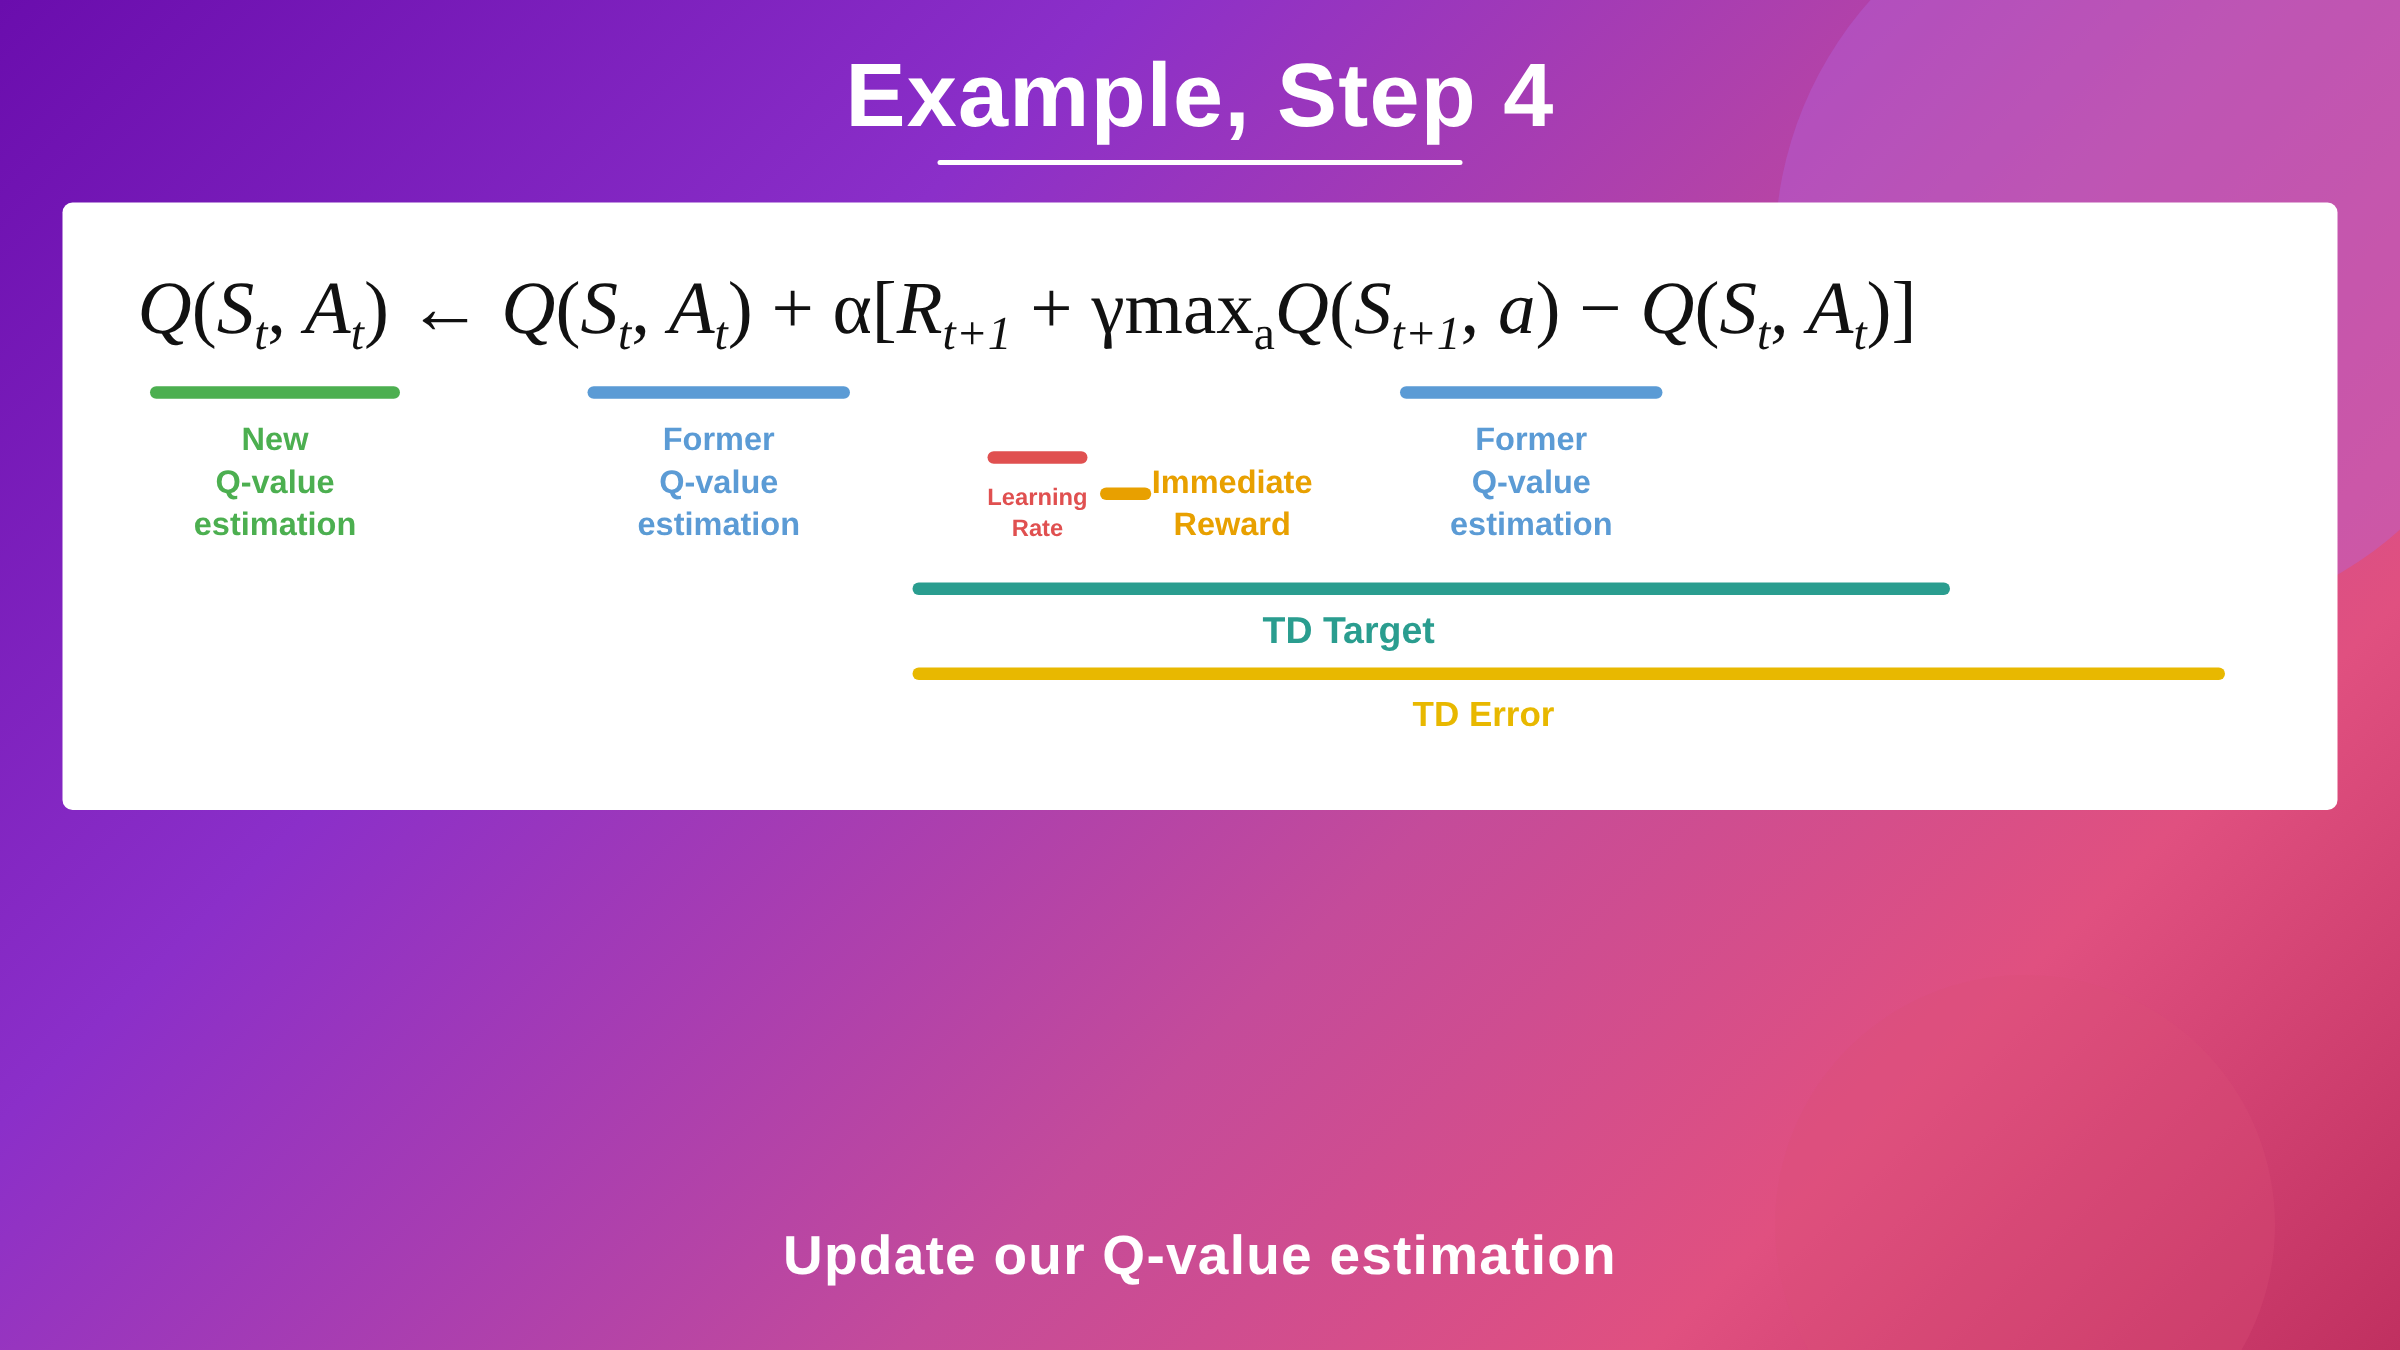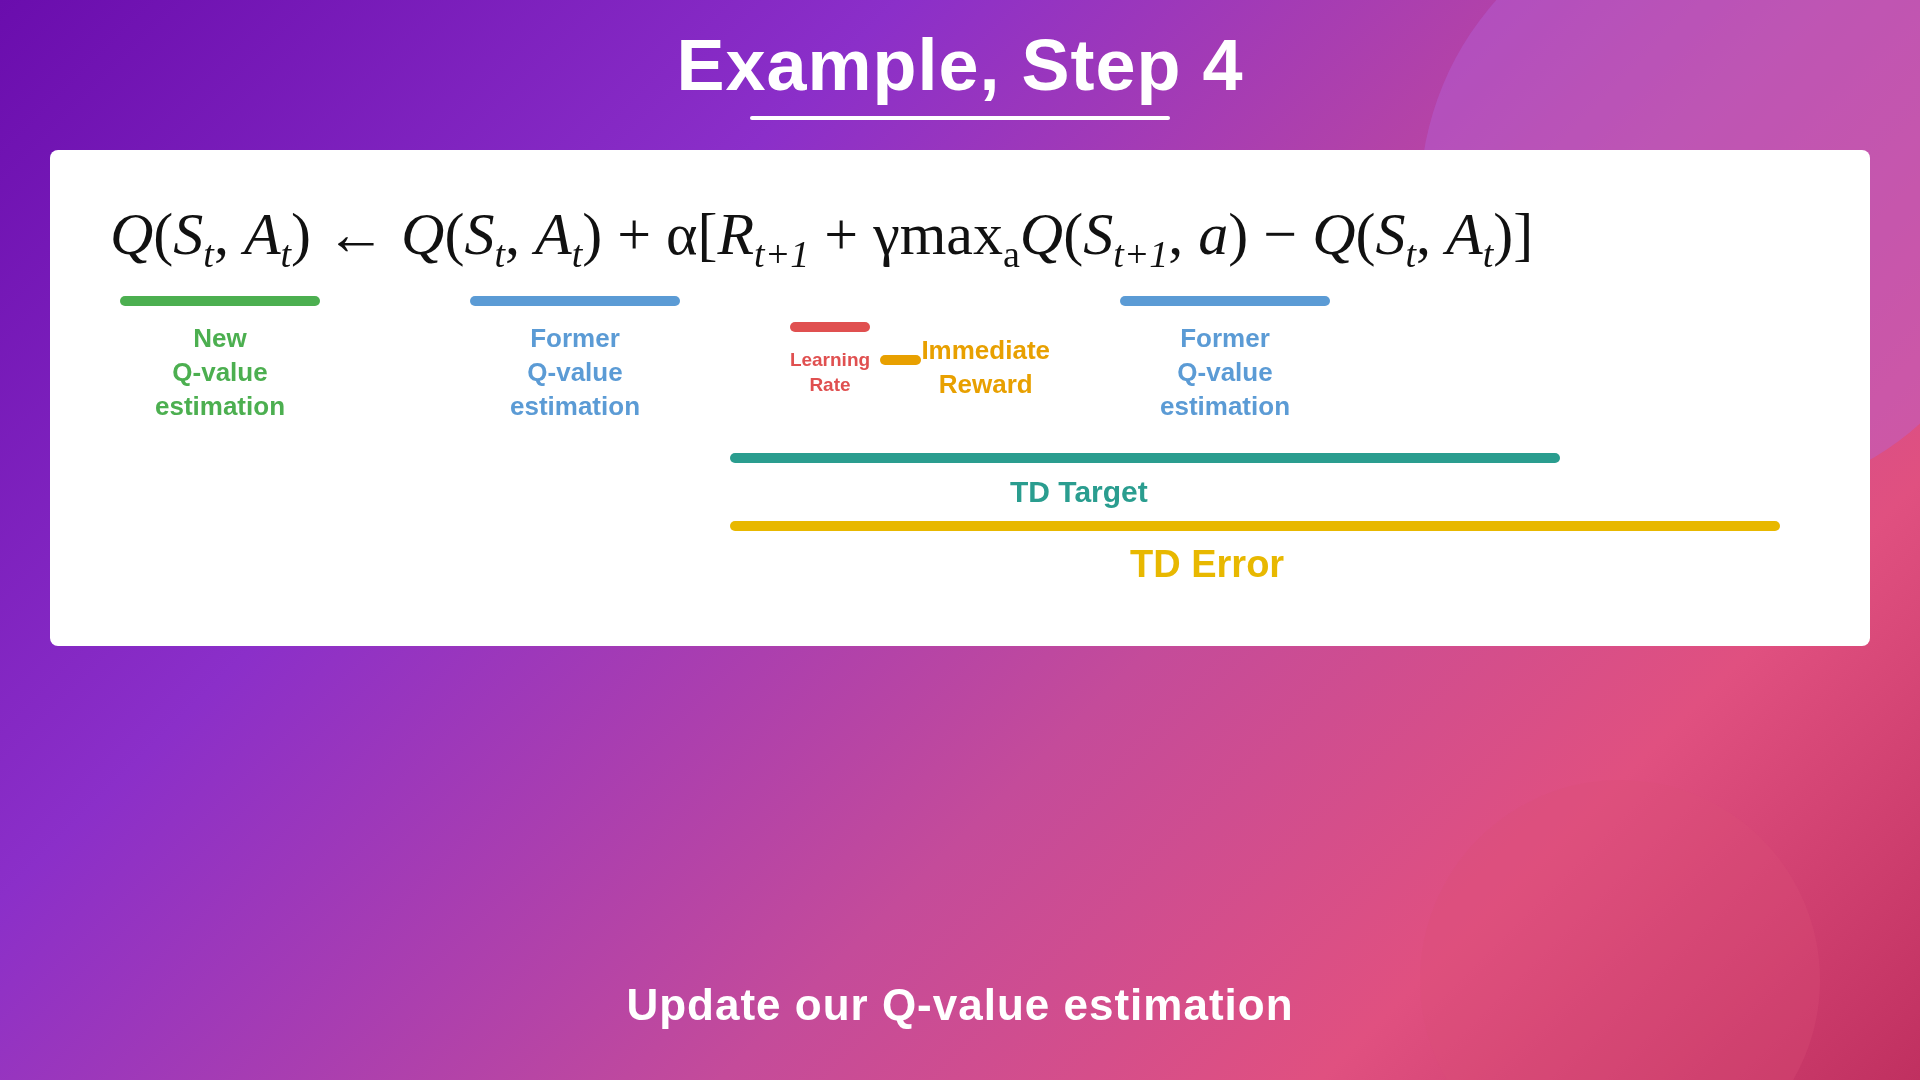--- a/index.html
+++ b/index.html
@@ -38,21 +38,21 @@
       pointer-events: none;
     }
 
     .slide-container {
       width: 1920px;
       height: 1080px;
       display: flex;
       flex-direction: column;
       align-items: center;
       justify-content: flex-start;
-      padding-top: 24px;
+      padding-top: 36px;
       position: relative;
     }
 
     .title-section {
       text-align: center;
       margin-bottom: 30px;
     }
 
     .title {
       font-size: 72px;
@@ -120,21 +120,21 @@
   </div>
 
   <div class="content-box">
 
     <div class="equation-area">
       <div class="eq-text">
         
         <i>Q</i>(<i>S<sub>t</sub></i>, <i>A<sub>t</sub></i>) ← <i>Q</i>(<i>S<sub>t</sub></i>, <i>A<sub>t</sub></i>) + α[<i>R<sub>t+1</sub></i> + γmax<sub>a</sub><i>Q</i>(<i>S<sub>t+1</sub></i>, <i>a</i>) − <i>Q</i>(<i>S<sub>t</sub></i>, <i>A<sub>t</sub></i>)]
       </div>
 
-      <div style="display:flex; align-items:center; width:100%; margin-top:20px;">
+      <div style="display:flex; align-items:flex-end; width:100%; margin-top:20px;">
 
         <div style="display:flex; flex-direction:column; align-items:center; width:220px; flex-shrink:0;">
           <div style="height:10px; background:#4caf50; border-radius:5px; width:200px;"></div>
           <div style="margin-top:16px; font-family:Arial,sans-serif; font-weight:700; font-size:26px; color:#4caf50; text-align:center; line-height:1.3;">
             New<br>Q-value<br>estimation
           </div>
         </div>
 
         <div style="width:130px; flex-shrink:0; padding-top:0px;"></div>
 
@@ -171,21 +171,21 @@
           </div>
         </div>
 
       </div>
 
       <div style="margin-top:30px; display:flex; flex-direction:column; align-items:flex-start; padding-left:620px;">
         <div style="height:10px; background:#2a9d8f; border-radius:5px; width:830px; margin-bottom:12px;"></div>
         <div style="font-family:Arial,sans-serif; font-weight:700; font-size:30px; color:#2a9d8f; padding-left:280px; margin-bottom:12px;">TD Target</div>
 
         <div style="height:10px; background:#e8b800; border-radius:5px; width:1050px; margin-bottom:12px;"></div>
-        <div style="font-family:Arial,sans-serif; font-weight:700; font-size:38px; color:#e8b800; padding-left:400px;">TD Error</div>
+        <div style="font-family:Arial,sans-serif; font-weight:700; font-size:28px; color:#e8b800; padding-left:400px;">TD Error</div>
       </div>
 
     </div>
   </div>
 
   <div class="bottom-caption">Update our Q-value estimation</div>
 
 </div>
 
 </body></html>

